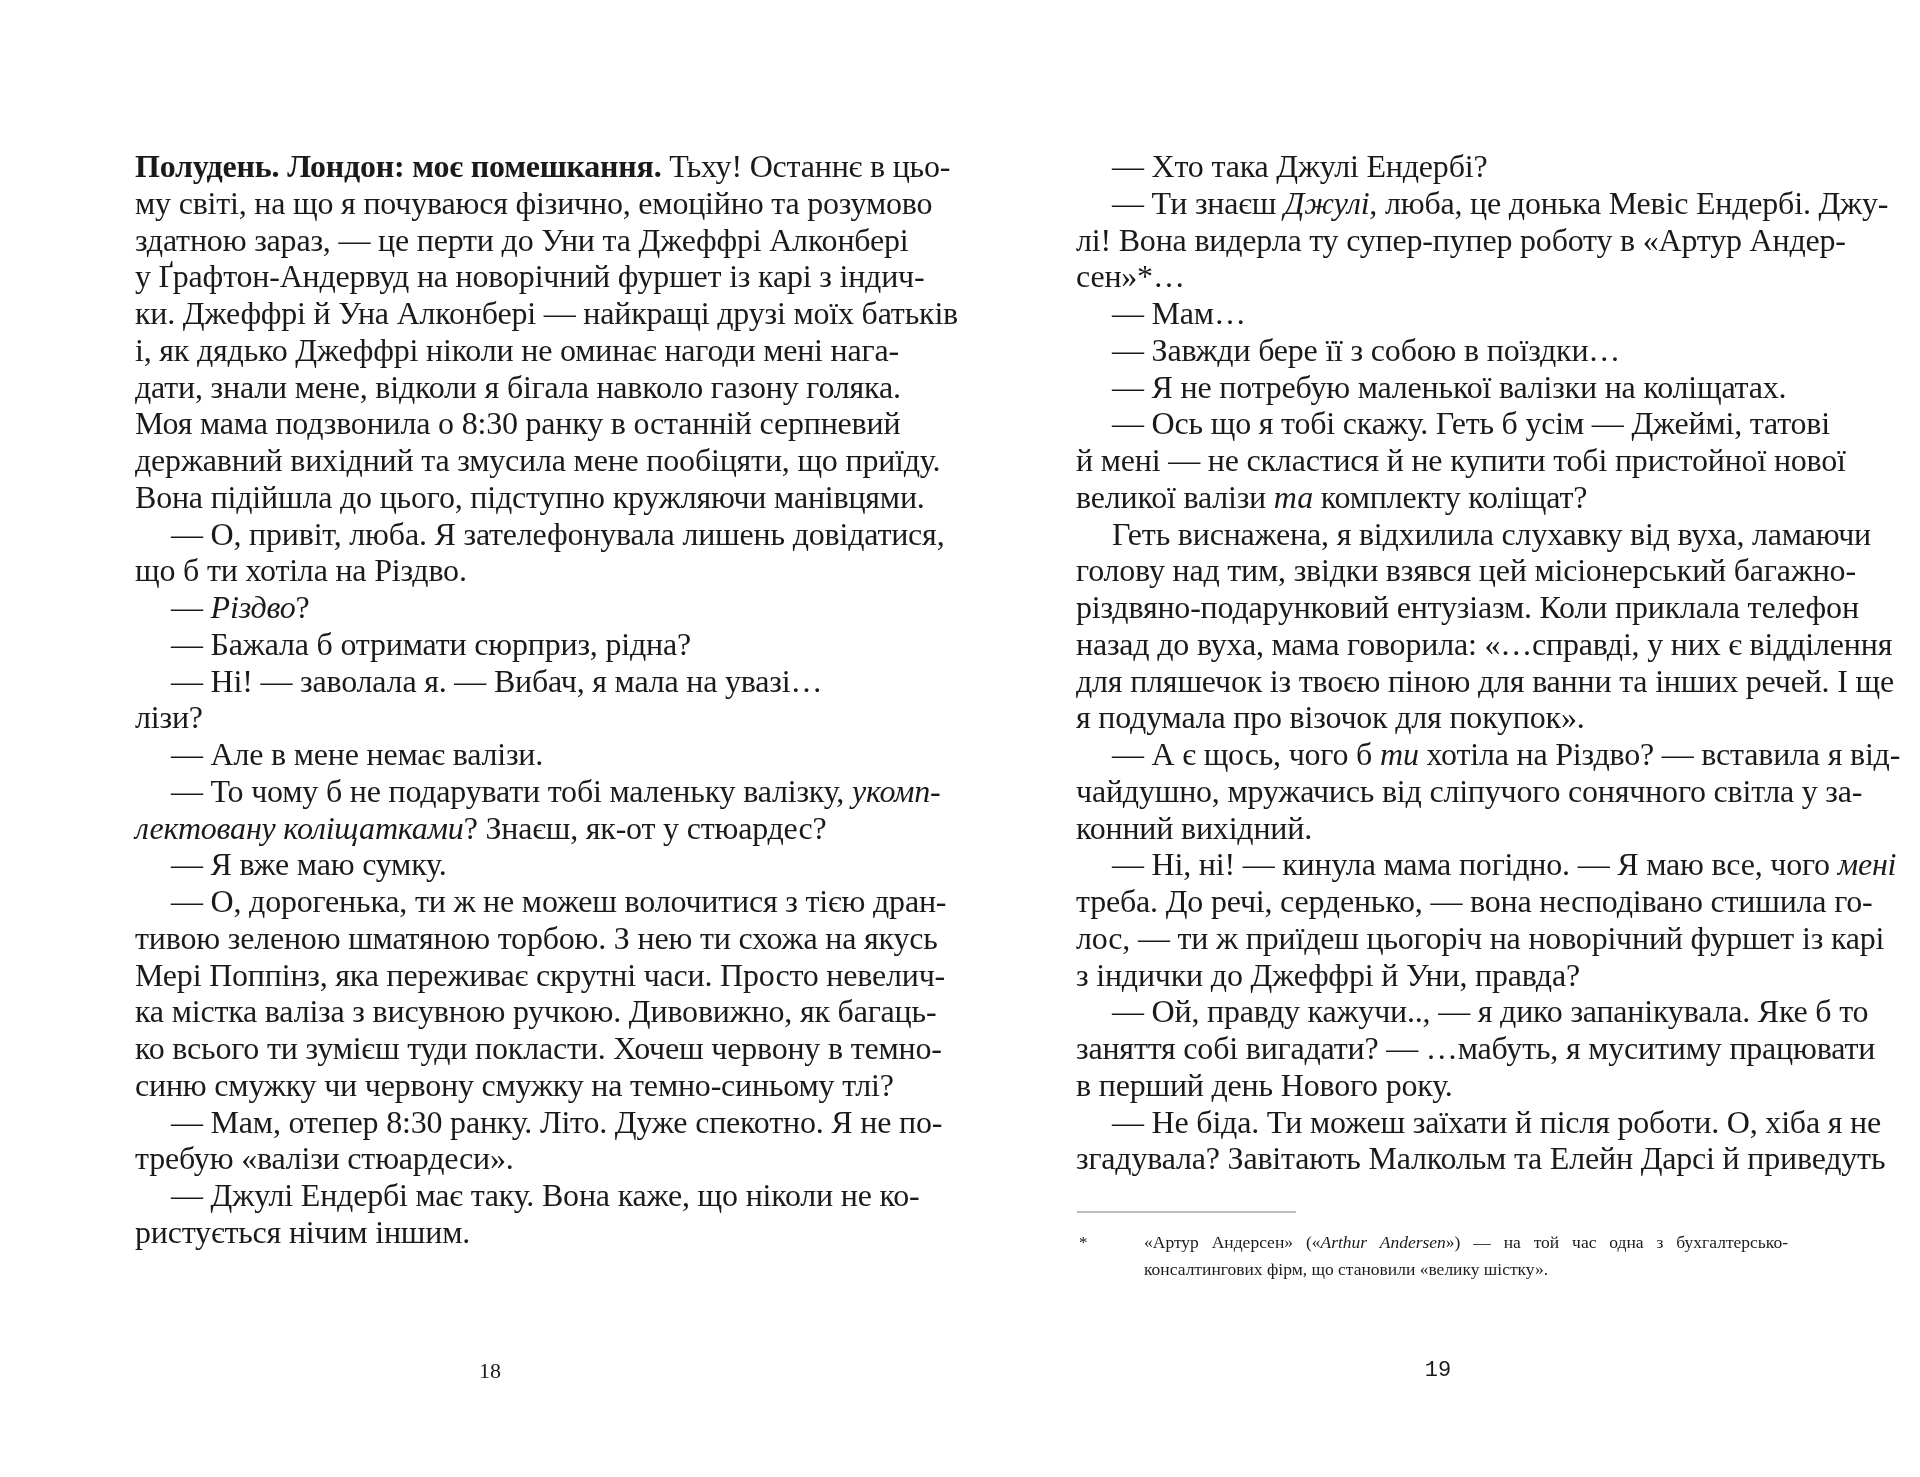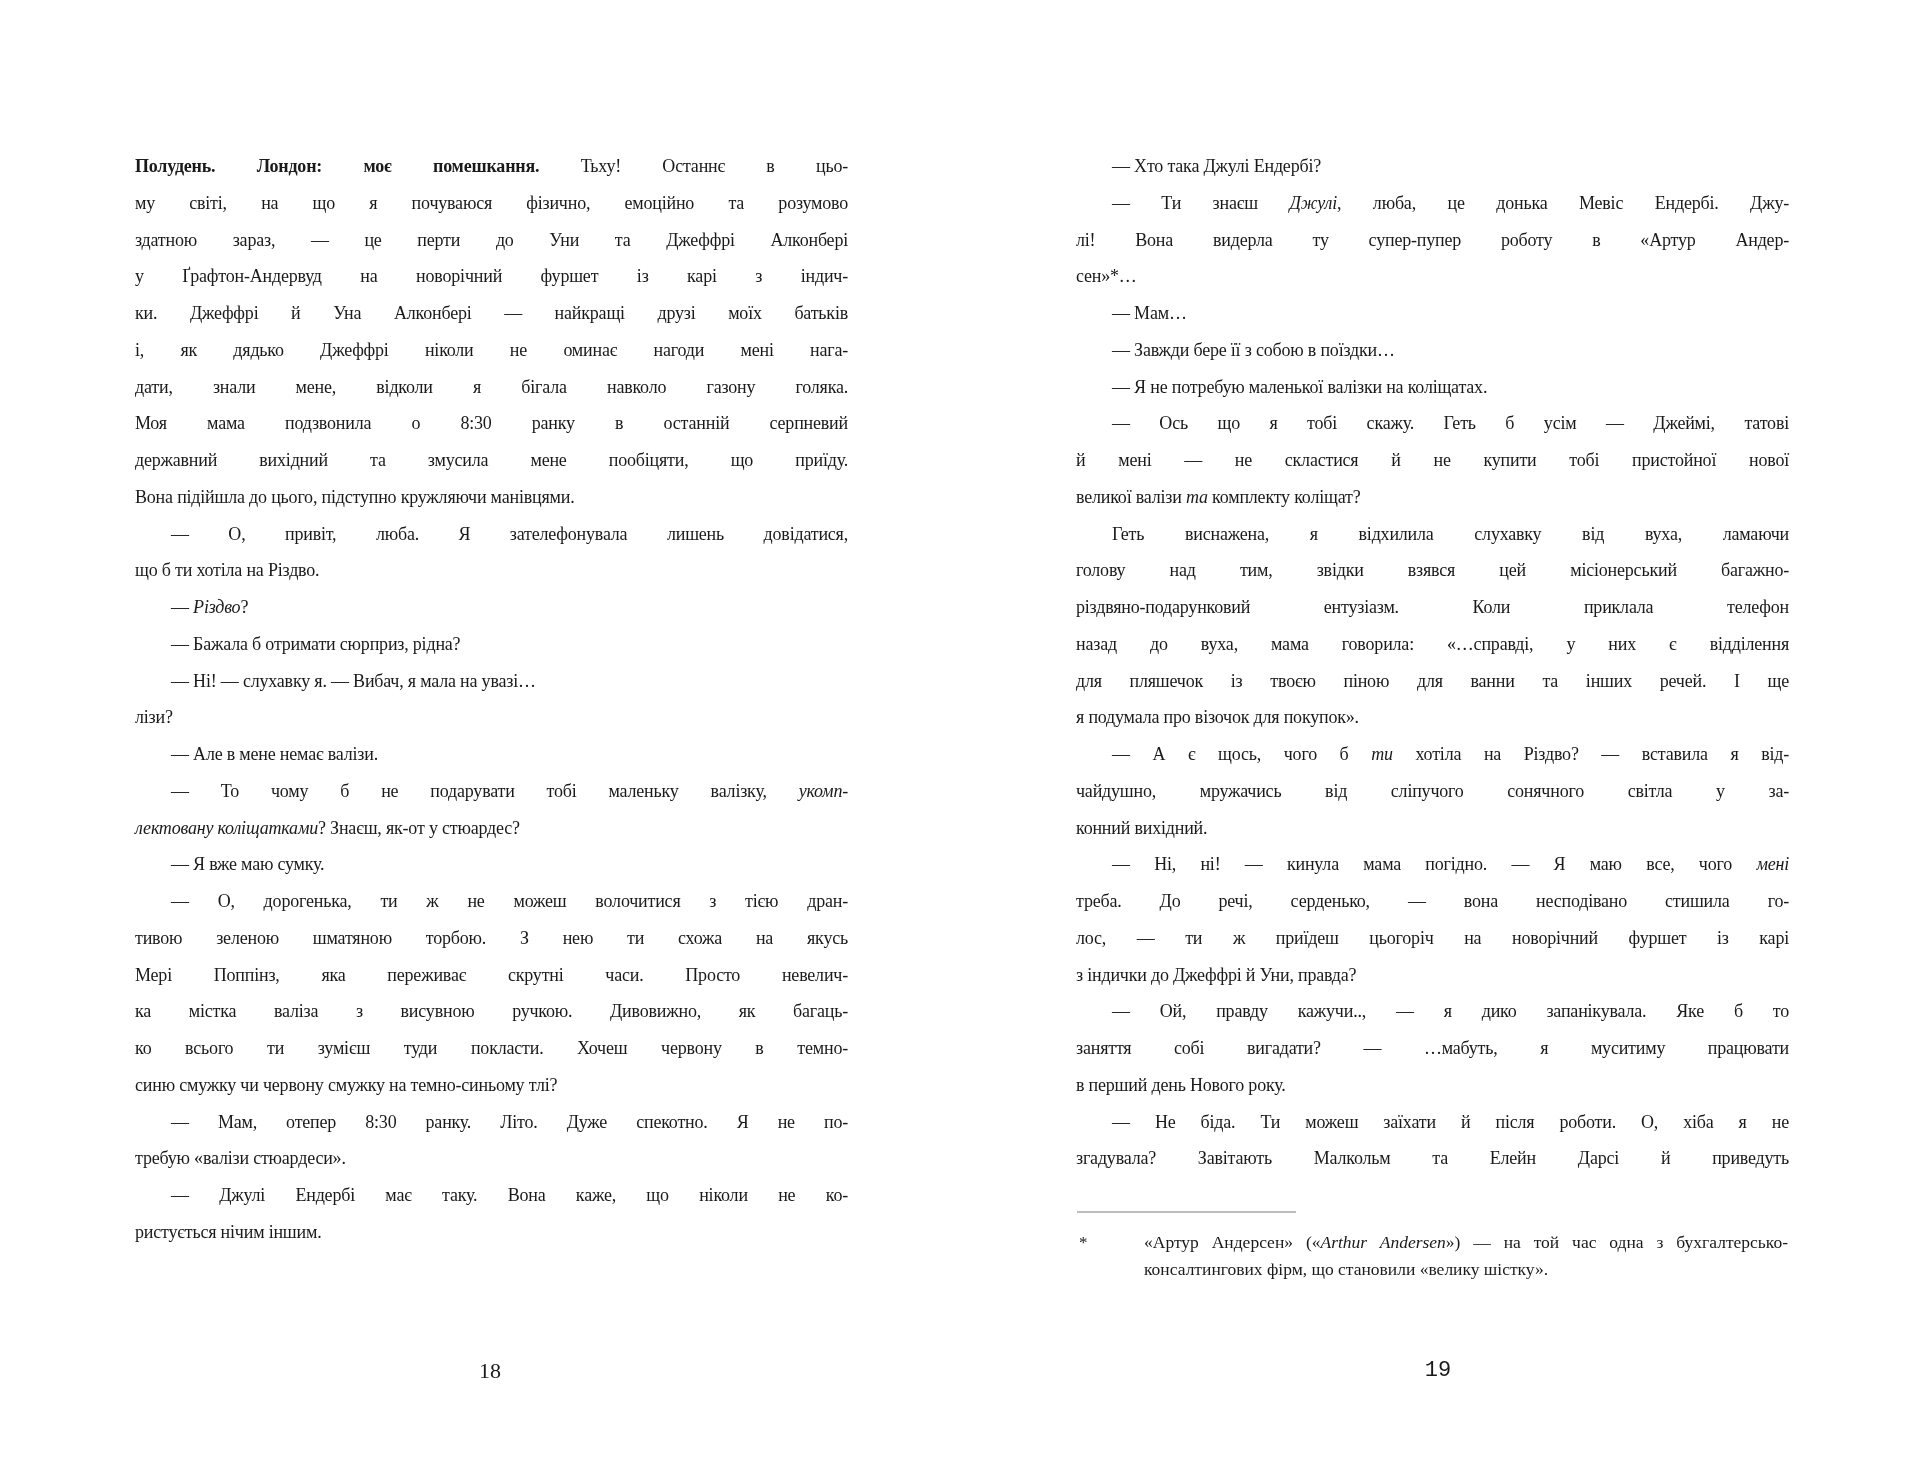--- a/index.html
+++ b/index.html
@@ -18,21 +18,21 @@
     .page {
       position: absolute;
       top: 148px;
       width: 713px;
     }
     #page-left { left: 135px; }
     #page-right { left: 1076px; }
     .line {
       height: 36.75px;
       line-height: 36.75px;
-      font-size: 18px;
+      font-size: 32px;
       white-space: nowrap;
       text-align: justify;
       text-align-last: justify;
       letter-spacing: -0.2px;
     }
     .line.last {
       text-align-last: left;
     }
     .line.indent {
       padding-left: 36px;
@@ -90,21 +90,21 @@
     <div class="line"><span>ки. Джеффрі й Уна Алконбері — найкращі друзі моїх батьків</span></div>
     <div class="line"><span>і, як дядько Джеффрі ніколи не оминає нагоди мені нага-</span></div>
     <div class="line"><span>дати, знали мене, відколи я бігала навколо газону голяка.</span></div>
     <div class="line"><span>Моя мама подзвонила о 8:30 ранку в останній серпневий</span></div>
     <div class="line"><span>державний вихідний та змусила мене пообіцяти, що приїду.</span></div>
     <div class="line last"><span>Вона підійшла до цього, підступно кружляючи манівцями.</span></div>
     <div class="line indent"><span>— О, привіт, люба. Я зателефонувала лишень довідатися,</span></div>
     <div class="line last"><span>що б ти хотіла на Різдво.</span></div>
     <div class="line indent last"><span>— </span><span class="seg-i">Різдво</span><span>?</span></div>
     <div class="line indent last"><span>— Бажала б отримати сюрприз, рідна?</span></div>
-    <div class="line indent last"><span>— Ні! — слухавку я. — Вибач, я мала на увазі…</span></div>
+    <div class="line indent last"><span>— Ні! — заволала я. — Вибач, я мала на увазі…</span></div>
     <div class="line last"><span>лізи?</span></div>
     <div class="line indent last"><span>— Але в мене немає валізи.</span></div>
     <div class="line indent"><span>— То чому б не подарувати тобі маленьку валізку, </span><span class="seg-i">укомп-</span></div>
     <div class="line last"><span class="seg-i">лектовану коліщатками</span><span>? Знаєш, як-от у стюардес?</span></div>
     <div class="line indent last"><span>— Я вже маю сумку.</span></div>
     <div class="line indent"><span>— О, дорогенька, ти ж не можеш волочитися з тією дран-</span></div>
     <div class="line"><span>тивою зеленою шматяною торбою. З нею ти схожа на якусь</span></div>
     <div class="line"><span>Мері Поппінз, яка переживає  скрутні часи. Просто невелич-</span></div>
     <div class="line"><span>ка містка валіза з висувною ручкою. Дивовижно, як багаць-</span></div>
     <div class="line"><span>ко всього ти зумієш туди покласти. Хочеш червону в темно-</span></div>

